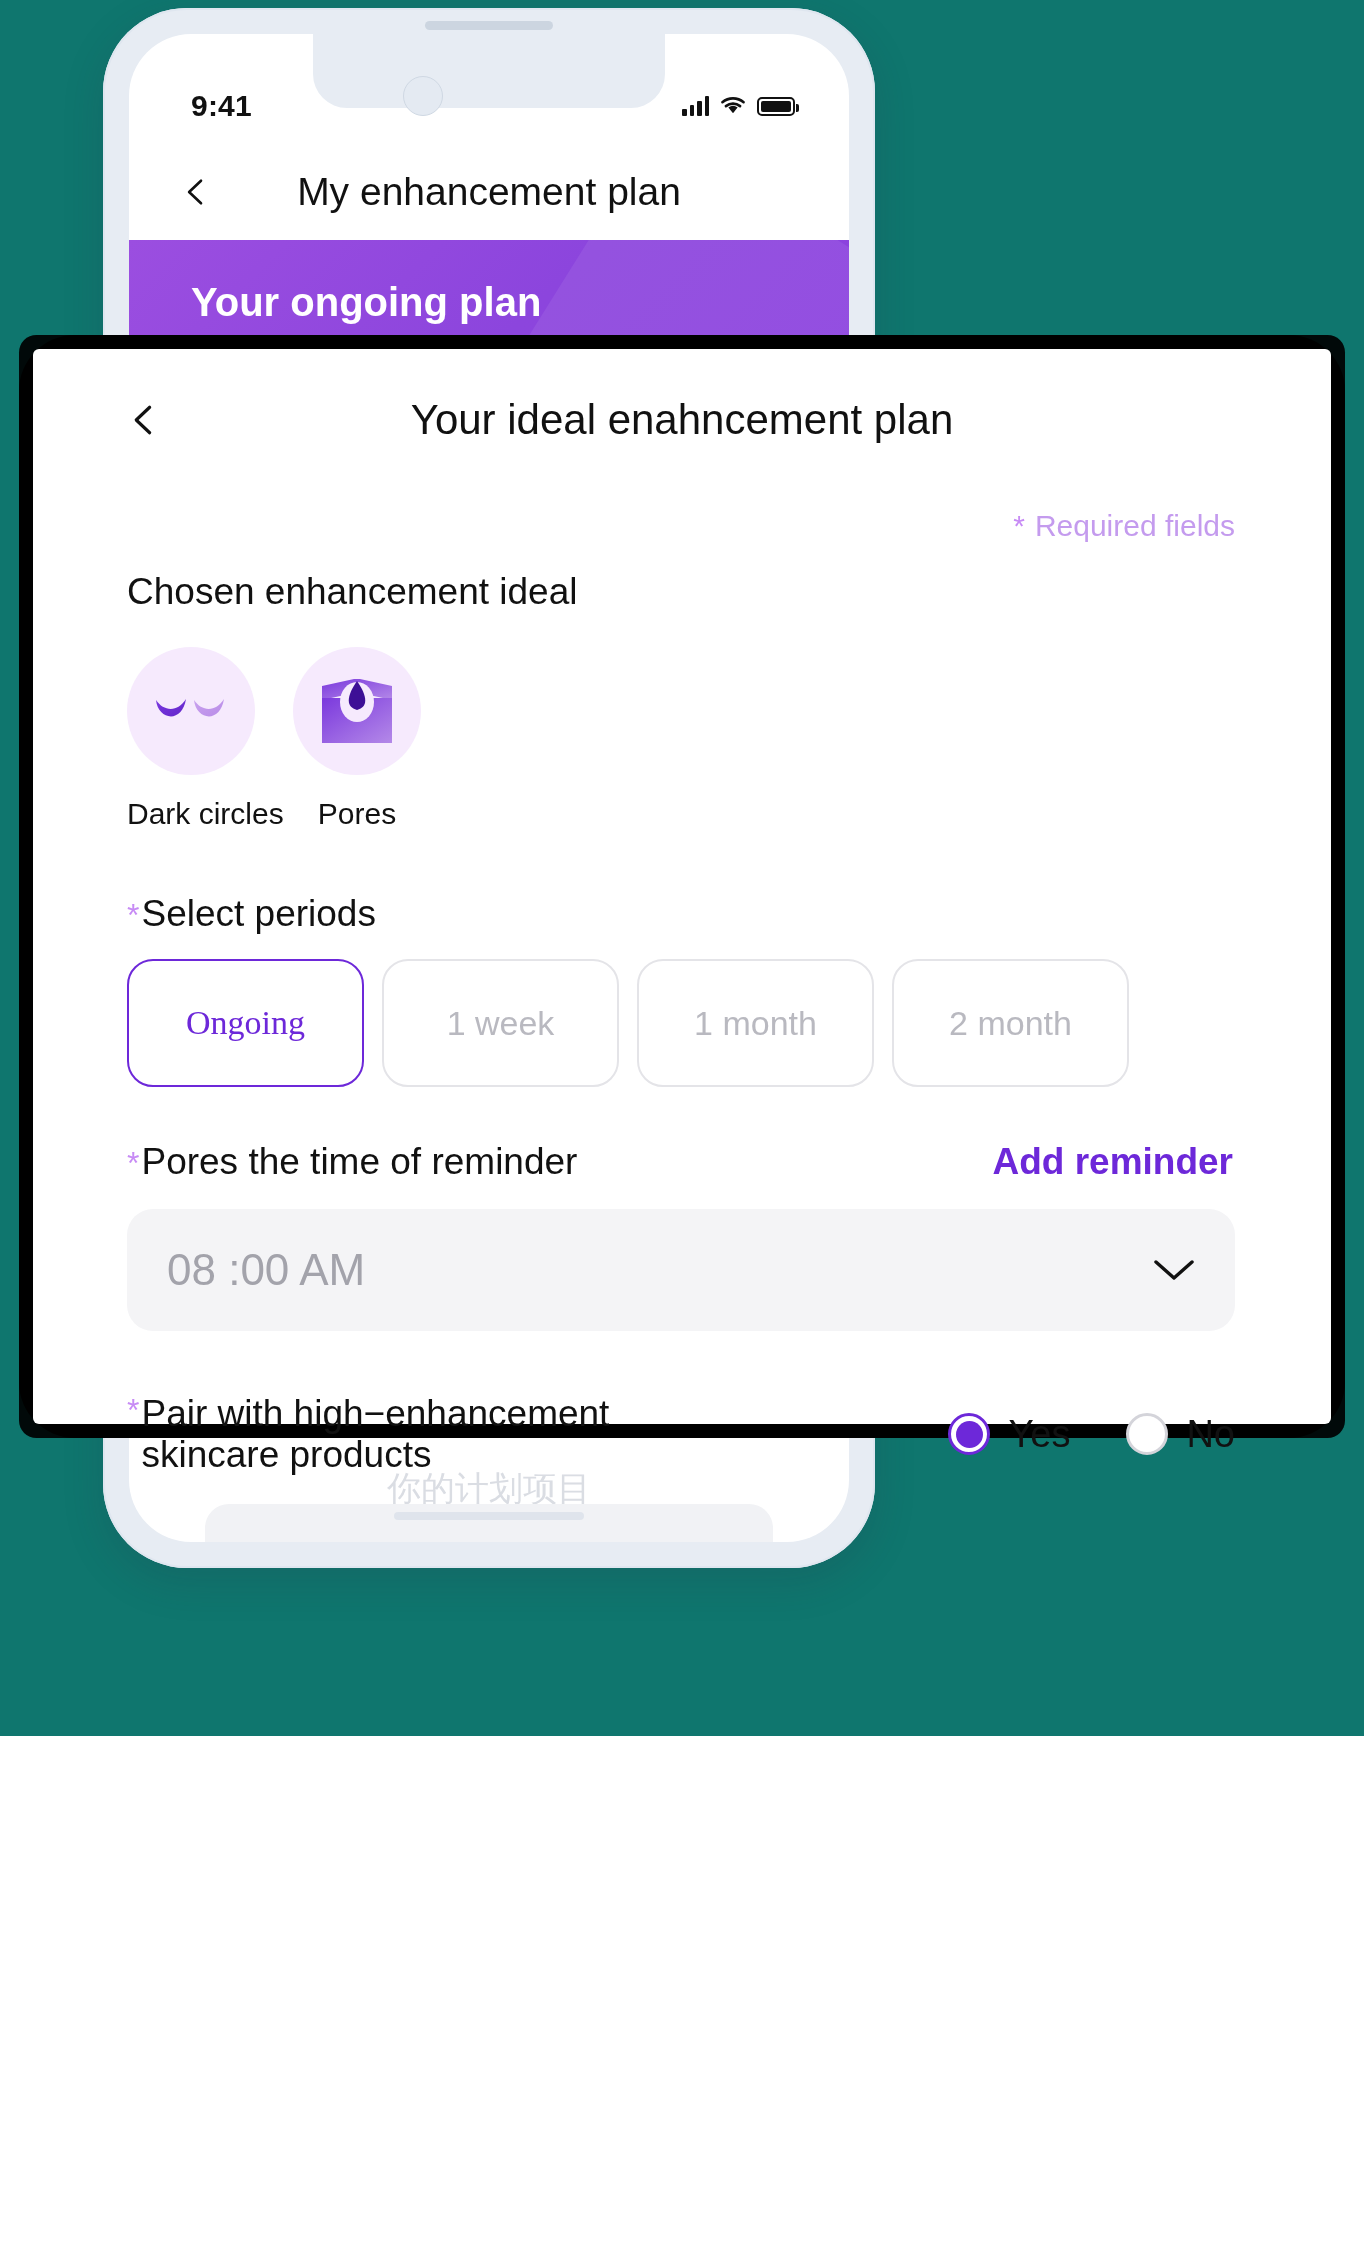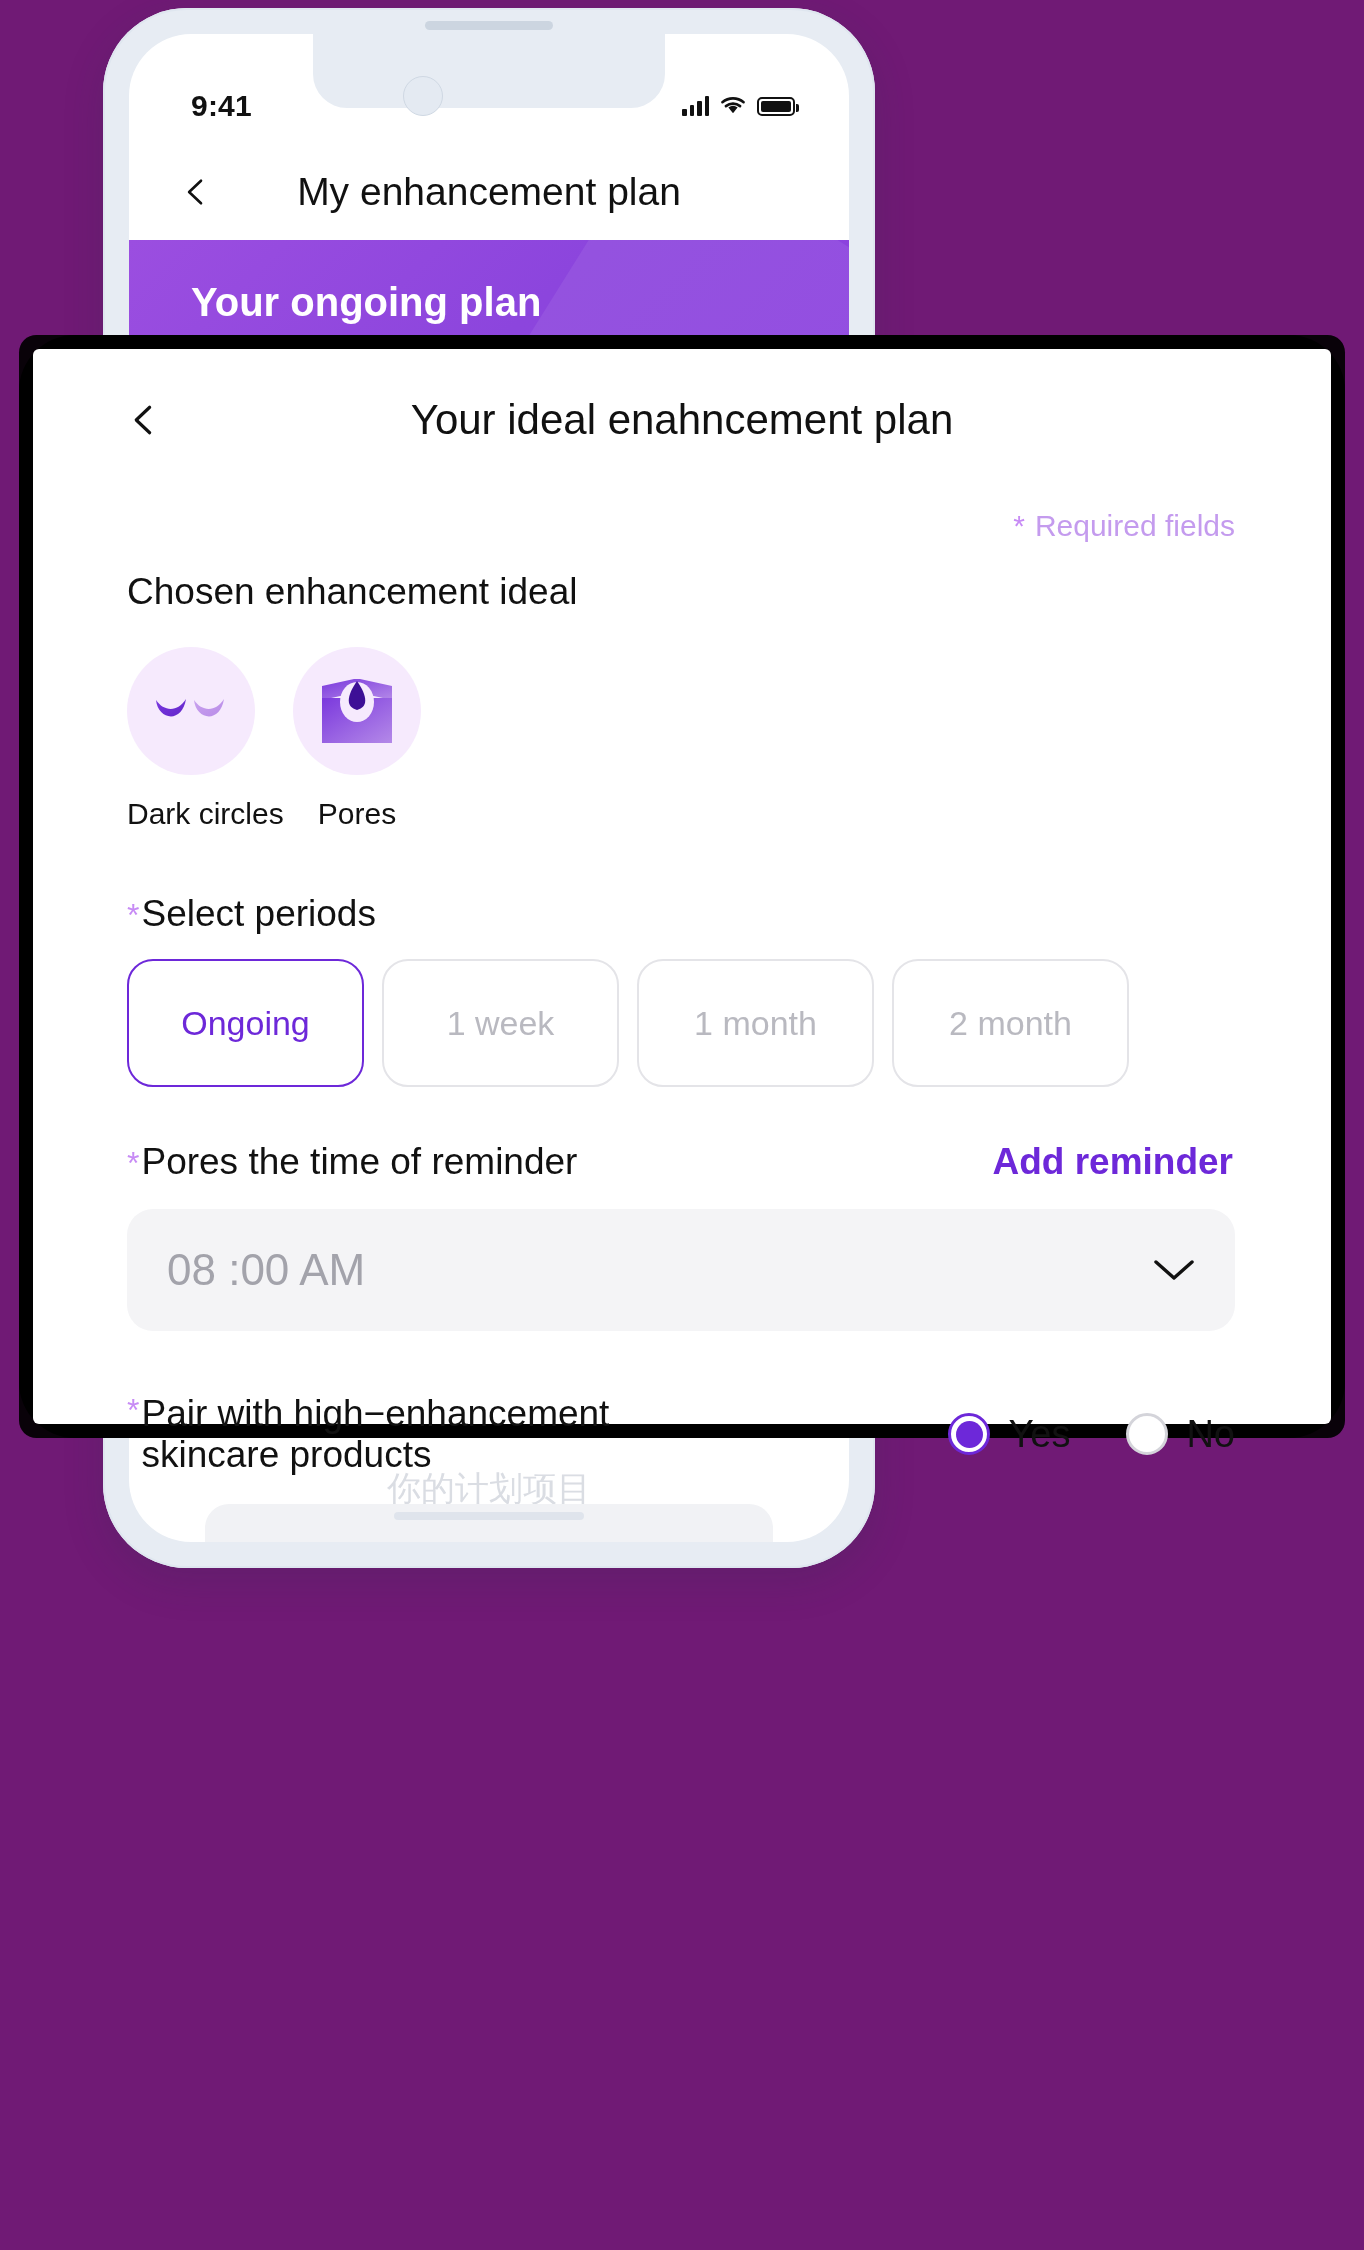--- a/index.html
+++ b/index.html
@@ -2,21 +2,21 @@
 <html><head>
 <meta charset="utf-8">
 <style>
   * { box-sizing: border-box; margin: 0; padding: 0; }
   html, body {
     width: 1364px; height: 2250px;
     background: #ffffff;
     font-family: "Liberation Sans", sans-serif;
     overflow: hidden;
   }
-  #stage { position: relative; width: 1364px; height: 2250px; background:#701a75;padding-left:48px; }
+  #stage { position: relative; width: 1364px; height: 1736px; background:#0f766e;padding-left:48px; }
 
   
   .phone {
     position: absolute; left: 103px; top: 8px;
     width: 772px; height: 1560px;
     background: #e7ecf3;
     border-radius: 84px;
     box-shadow: 0 0 0 2px #dfe6ef inset, 0 14px 40px rgba(40,50,70,.18);
   }
   .phone-inner {
@@ -161,21 +161,21 @@
   }
   .star-sm{ color:#c78bf5; font-size:32px; }
 
   .chips{ display:flex; gap:18px; margin-top:24px; margin-left:32px; }
   .chip{
     width:237px; height:128px; border-radius:26px;
     border:2.5px solid #e4e4e8; background:#fff;
     display:flex; align-items:center; justify-content:center;
     font-size:34px; color:#b9b9c0;
   }
-  .chip.active{ border-color:#6d28d9; color:#6d28d9; }
+  .chip.active{ border-color:#6d28d9; color:#6d28d9;font-family:Liberation Serif, serif; }
 
   .reminder-head{
     display:flex; align-items:baseline; justify-content:space-between;
     margin-top:54px; padding:0 2px 0 0;
   }
   .add-reminder{ color:#6d28d9; font-size:37px; font-weight:700; margin-right:34px; }
 
   .time-select{
     margin-top:26px; margin-left:32px; margin-right:34px;
     height:122px; background:#f4f4f6; border-radius:26px;

